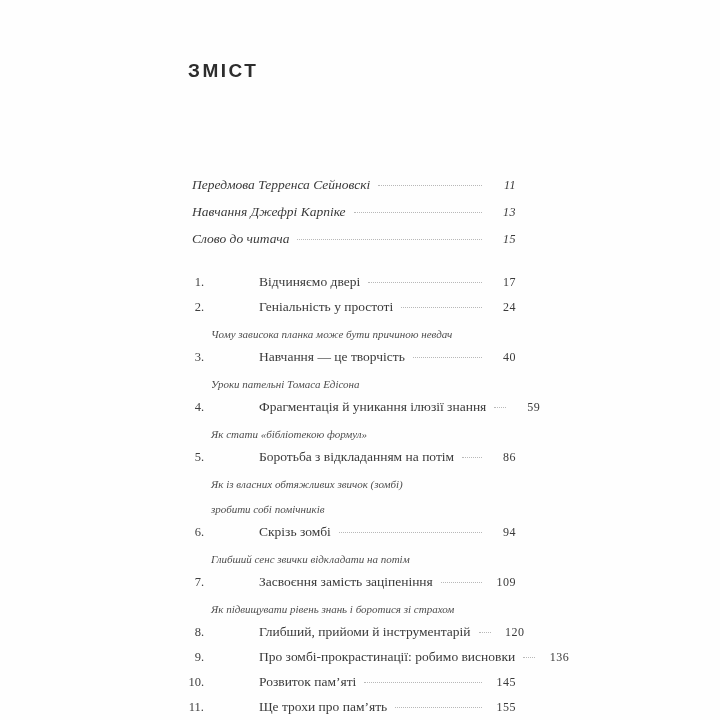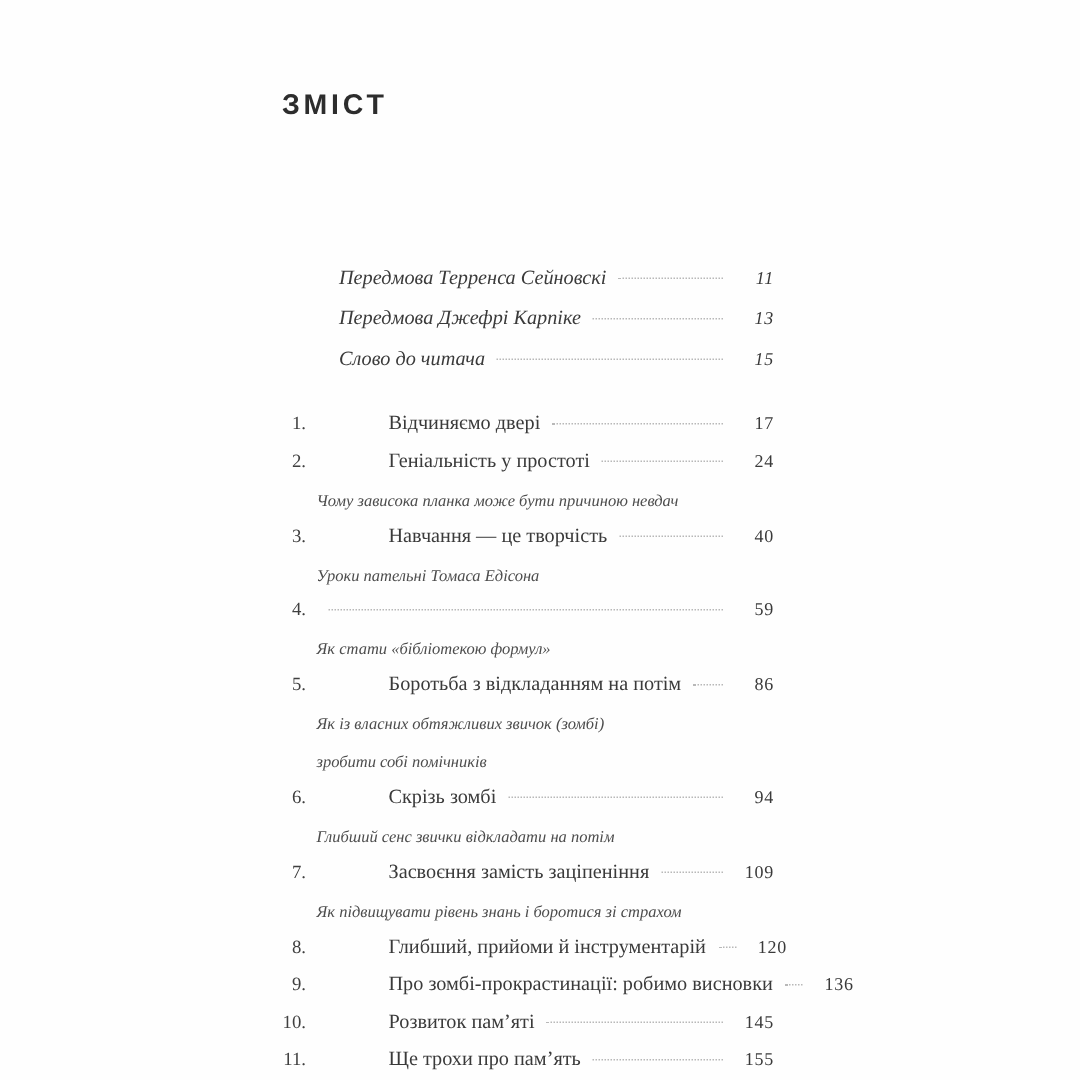--- a/index.html
+++ b/index.html
@@ -24,21 +24,20 @@
   }
   .book-title {
     font-family: "Liberation Sans", sans-serif;
     font-weight: 700;
     font-size: 19px;
     letter-spacing: 2.5px;
     color: #2d2d2d;
   }
   .front-matter {
     margin-top: 94px;
-    margin-left: 34px;
   }
   .fm-row {
     display: flex;
     align-items: baseline;
     font-style: italic;
     font-size: 13.5px;
     line-height: 17px;
     margin-bottom: 9px;
     padding-left: 4px;
   }
@@ -99,21 +98,21 @@
 
     <div class="book-title">ЗМІСТ</div>
 
     <div class="front-matter">
       <div class="fm-row">
         <span>Передмова Терренса Сейновскі</span>
         <span class="leader"></span>
         <span class="pg">11</span>
       </div>
       <div class="fm-row">
-        <span>Передмова Джефрі Карпіке</span>
+        <span>Навчання Джефрі Карпіке</span>
         <span class="leader"></span>
         <span class="pg">13</span>
       </div>
       <div class="fm-row">
         <span>Слово до читача</span>
         <span class="leader"></span>
         <span class="pg">15</span>
       </div>
     </div>
 
@@ -144,20 +143,21 @@
           <span class="ch-title">Навчання — це творчість</span>
           <span class="leader"></span>
           <span class="pg">40</span>
         </div>
         <div class="sub">Уроки пательні Томаса Едісона</div>
       </div>
 
       <div class="ch">
         <div class="ch-row">
           <span class="num">4.</span>
+          <span class="ch-title">Фрагментація й уникання ілюзії знання</span>
           <span class="leader"></span>
           <span class="pg">59</span>
         </div>
         <div class="sub">Як стати «бібліотекою формул»</div>
       </div>
 
       <div class="ch">
         <div class="ch-row">
           <span class="num">5.</span>
           <span class="ch-title">Боротьба з відкладанням на потім</span>

